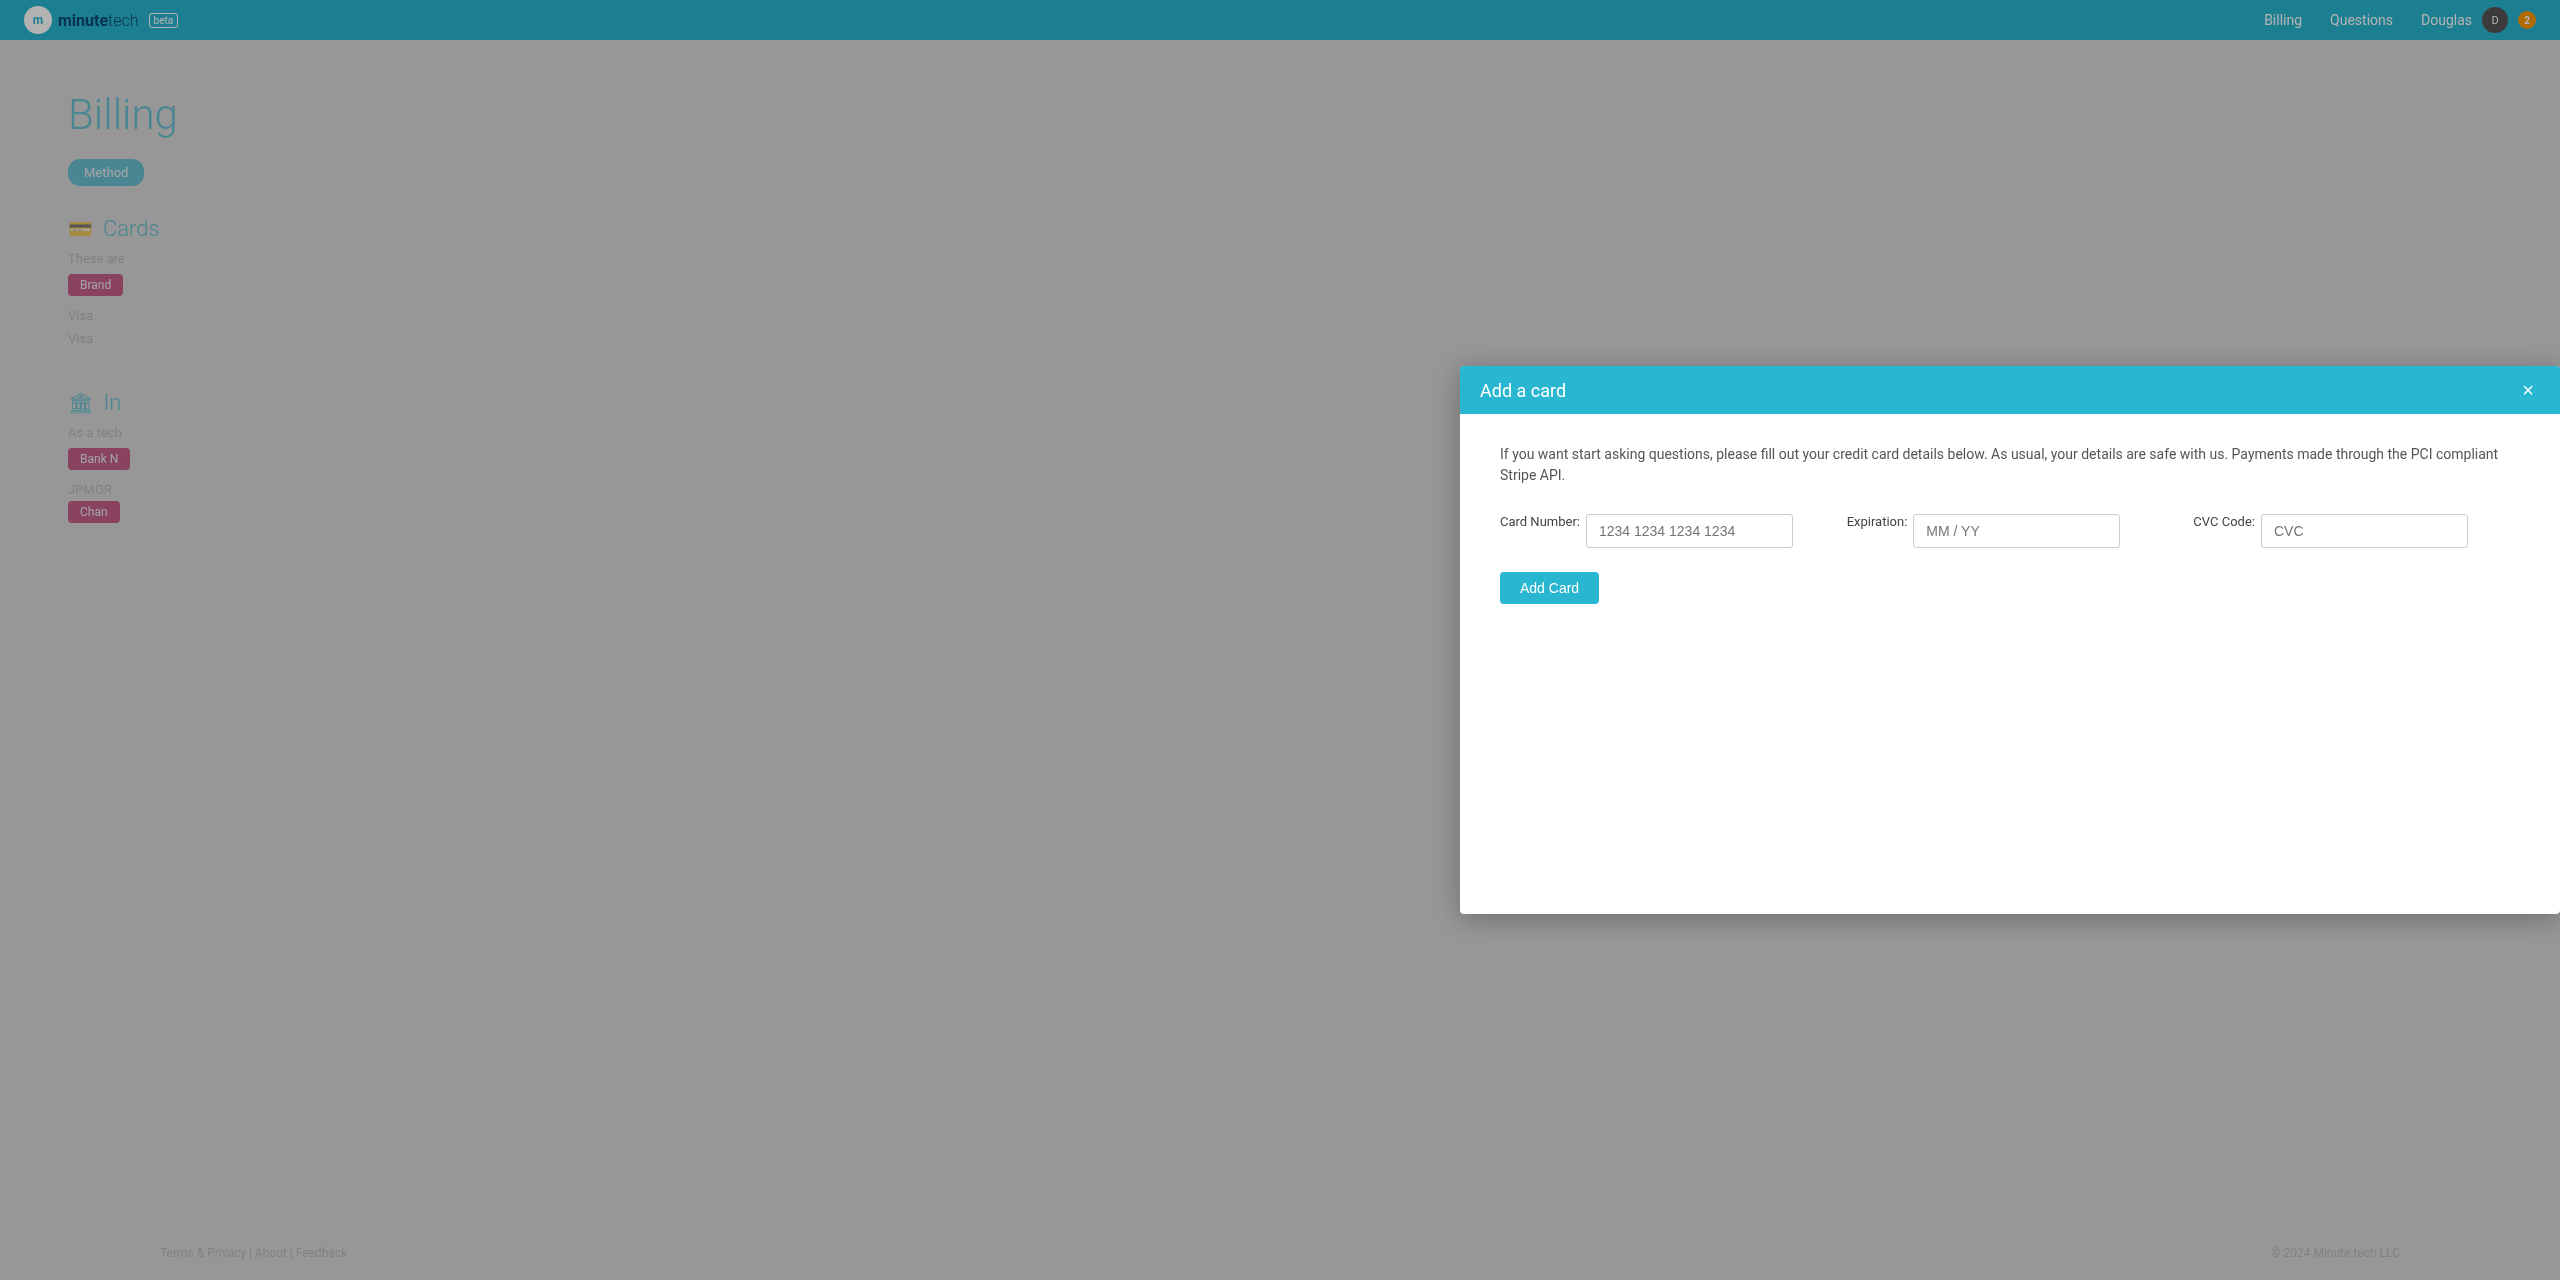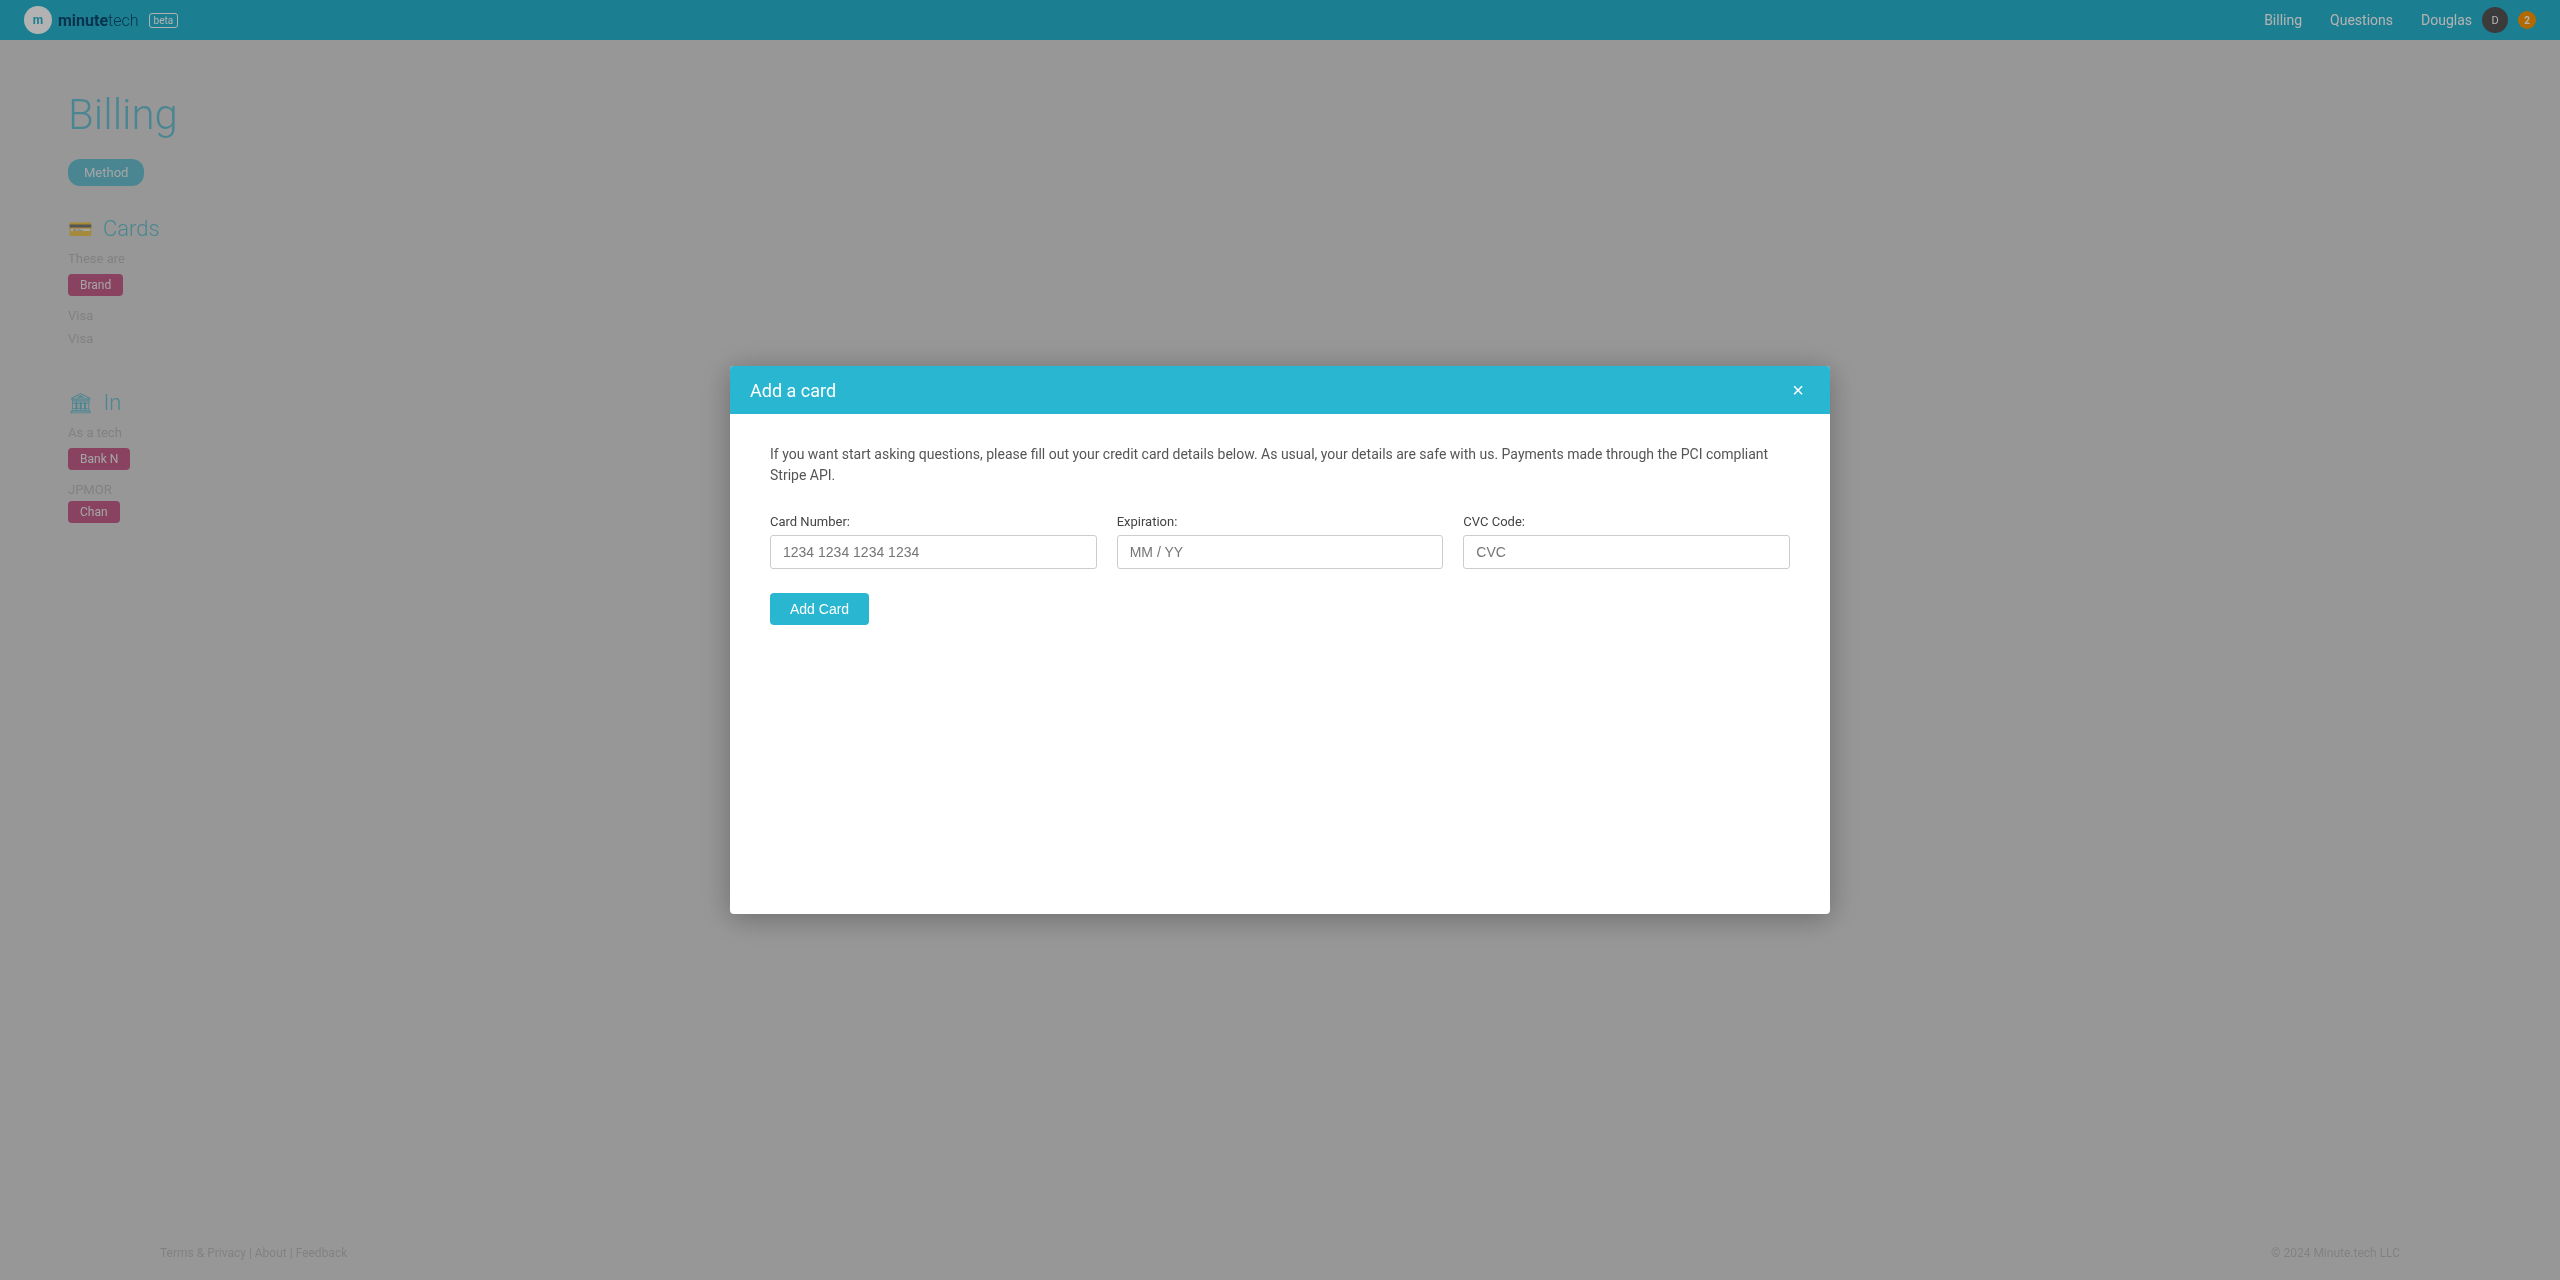--- a/index.html
+++ b/index.html
@@ -181,21 +181,21 @@
     }
 
     
     .overlay {
       position: fixed;
       top: 0; left: 0; right: 0; bottom: 0;
       background: rgba(0,0,0,0.3);
       z-index: 200;
       display: flex;
       align-items: center;
-      justify-content: center;
+      justify-content: flex-end;
     }
 
     
     .modal {
       background: white;
       width: 1100px;
       border-radius: 4px;
       overflow: hidden;
       box-shadow: 0 4px 30px rgba(0,0,0,0.3);
       position: relative;
@@ -231,21 +231,21 @@
       margin-bottom: 28px;
       line-height: 1.5;
     }
     .form-row {
       display: flex;
       gap: 20px;
       margin-bottom: 24px;
     }
     .form-group {
       display: flex;
-      flex-direction: column;
+      flex-direction: row;
       gap: 6px;
     }
     .form-group.full { flex: 1; }
     .form-group.half { flex: 1; }
     .form-group label {
       font-size: 13px;
       color: #444;
     }
     .form-group input {
       border: 1px solid #ccc;

